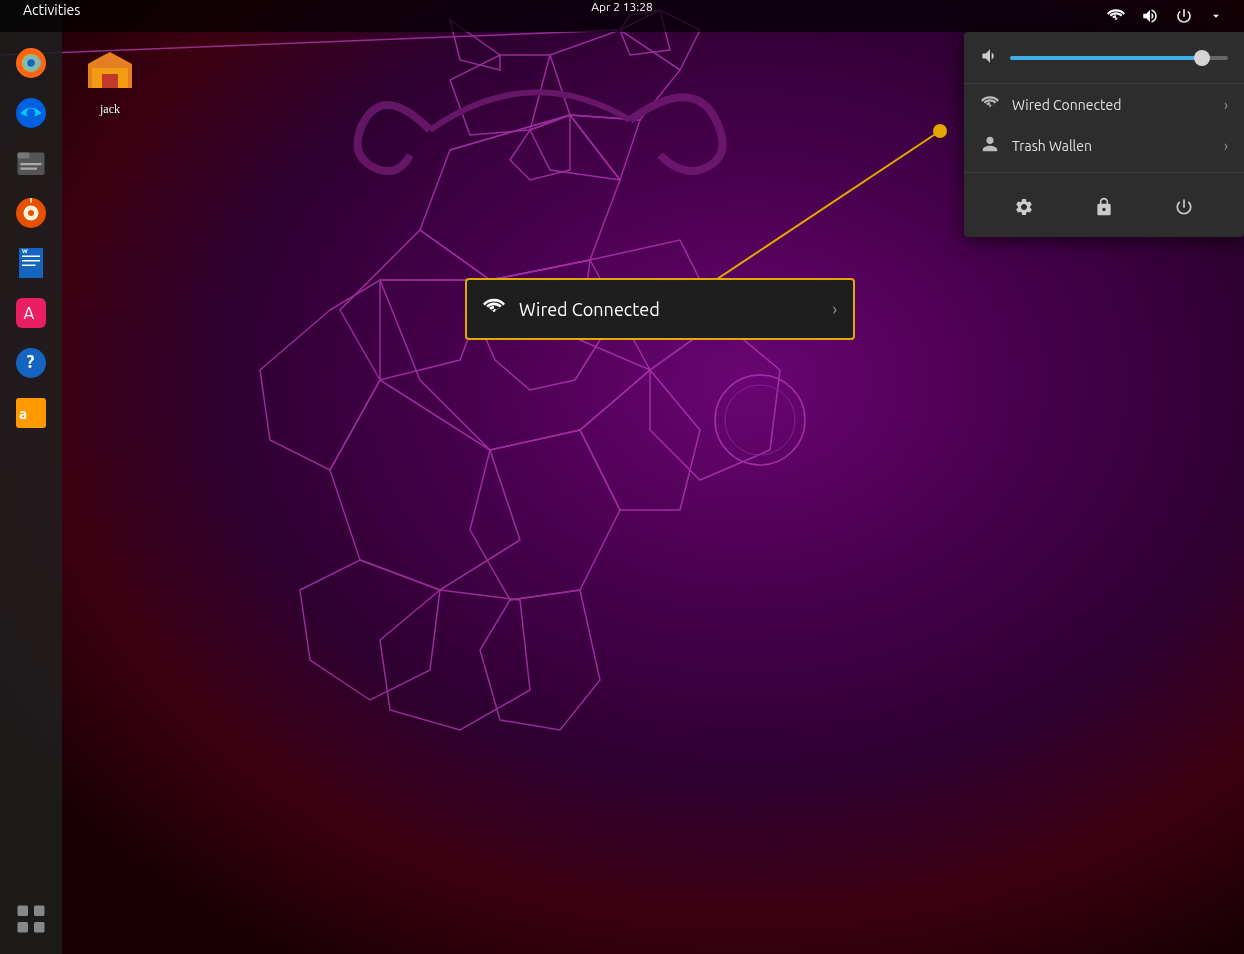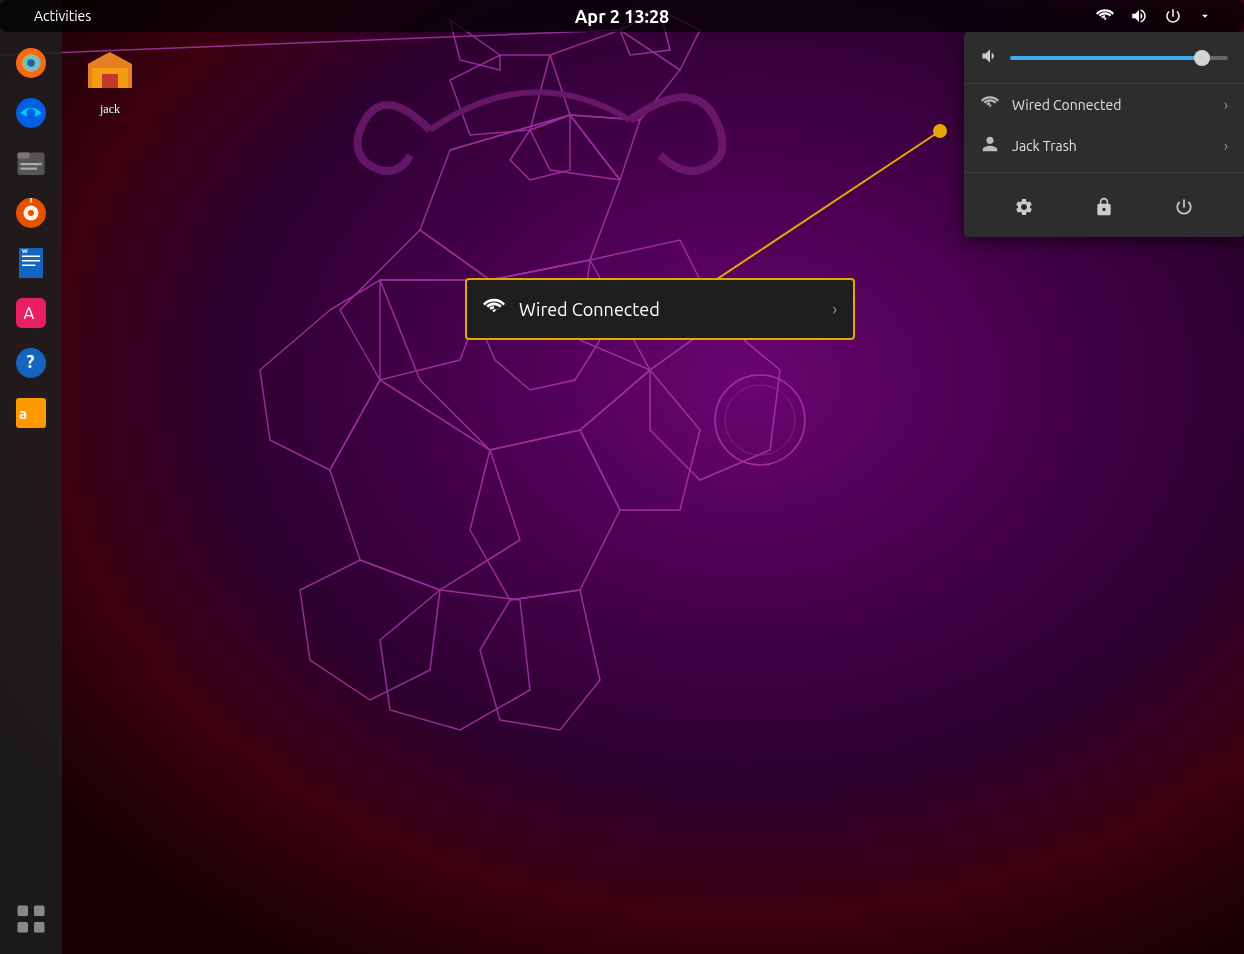--- a/index.html
+++ b/index.html
@@ -28,41 +28,38 @@
       pointer-events: none;
     }
 
     
     #topbar {
       position: absolute;
       top: 0; left: 0; right: 0;
       height: 32px;
       background: rgba(0,0,0,0.7);
       display: flex;
-      align-items: center;
       justify-content: space-between;
-      padding: 0 28px;
+      padding: 0 17px;
       z-index: 100;
-      border-radius: 7px;
     }
 
     #activities-btn {
       color: #fff;
       font-size: 14px;
       cursor: pointer;
       padding: 2px 6px;
     }
 
     #topbar-clock {
       color: #fff;
-      font-size: 18px;
+      font-size: 12px;
       position: absolute;
       left: 50%;
       transform: translateX(-50%);
-      font-weight: bold;
     }
 
     #topbar-right {
       display: flex;
       align-items: center;
       gap: 8px;
     }
 
     .topbar-icon {
       color: #fff;
@@ -498,21 +495,21 @@
       <span>Wired Connected</span>
       <span class="menu-item-arrow">›</span>
     </div>
 
     <div class="menu-item">
       <div class="menu-item-icon">
         <svg width="18" height="18" viewBox="0 0 24 24" fill="#bbb">
           <path d="M12 12c2.7 0 4.8-2.1 4.8-4.8S14.7 2.4 12 2.4 7.2 4.5 7.2 7.2 9.3 12 12 12zm0 2.4c-3.2 0-9.6 1.6-9.6 4.8v2.4h19.2v-2.4c0-3.2-6.4-4.8-9.6-4.8z"></path>
         </svg>
       </div>
-      <span>Jack Trash</span>
+      <span>Trash Wallen</span>
       <span class="menu-item-arrow">›</span>
     </div>
 
     <div class="menu-divider"></div>
 
     <div id="menu-bottom-row">
       <div class="menu-action-btn">
         <svg width="20" height="20" viewBox="0 0 24 24" fill="#ccc">
           <path d="M19.14 12.94c.04-.3.06-.61.06-.94 0-.32-.02-.64-.07-.94l2.03-1.58c.18-.14.23-.41.12-.61l-1.92-3.32c-.12-.22-.37-.29-.59-.22l-2.39.96c-.5-.38-1.03-.7-1.62-.94l-.36-2.54c-.04-.24-.24-.41-.48-.41h-3.84c-.24 0-.43.17-.47.41l-.36 2.54c-.59.24-1.13.57-1.62.94l-2.39-.96c-.22-.08-.47 0-.59.22L2.74 8.87c-.12.21-.08.47.12.61l2.03 1.58c-.05.3-.09.63-.09.94s.02.64.07.94l-2.03 1.58c-.18.14-.23.41-.12.61l1.92 3.32c.12.22.37.29.59.22l2.39-.96c.5.38 1.03.7 1.62.94l.36 2.54c.05.24.24.41.48.41h3.84c.24 0 .44-.17.47-.41l.36-2.54c.59-.24 1.13-.56 1.62-.94l2.39.96c.22.08.47 0 .59-.22l1.92-3.32c.12-.22.07-.47-.12-.61l-2.01-1.58zM12 15.6c-1.98 0-3.6-1.62-3.6-3.6s1.62-3.6 3.6-3.6 3.6 1.62 3.6 3.6-1.62 3.6-3.6 3.6z"></path>
         </svg>

